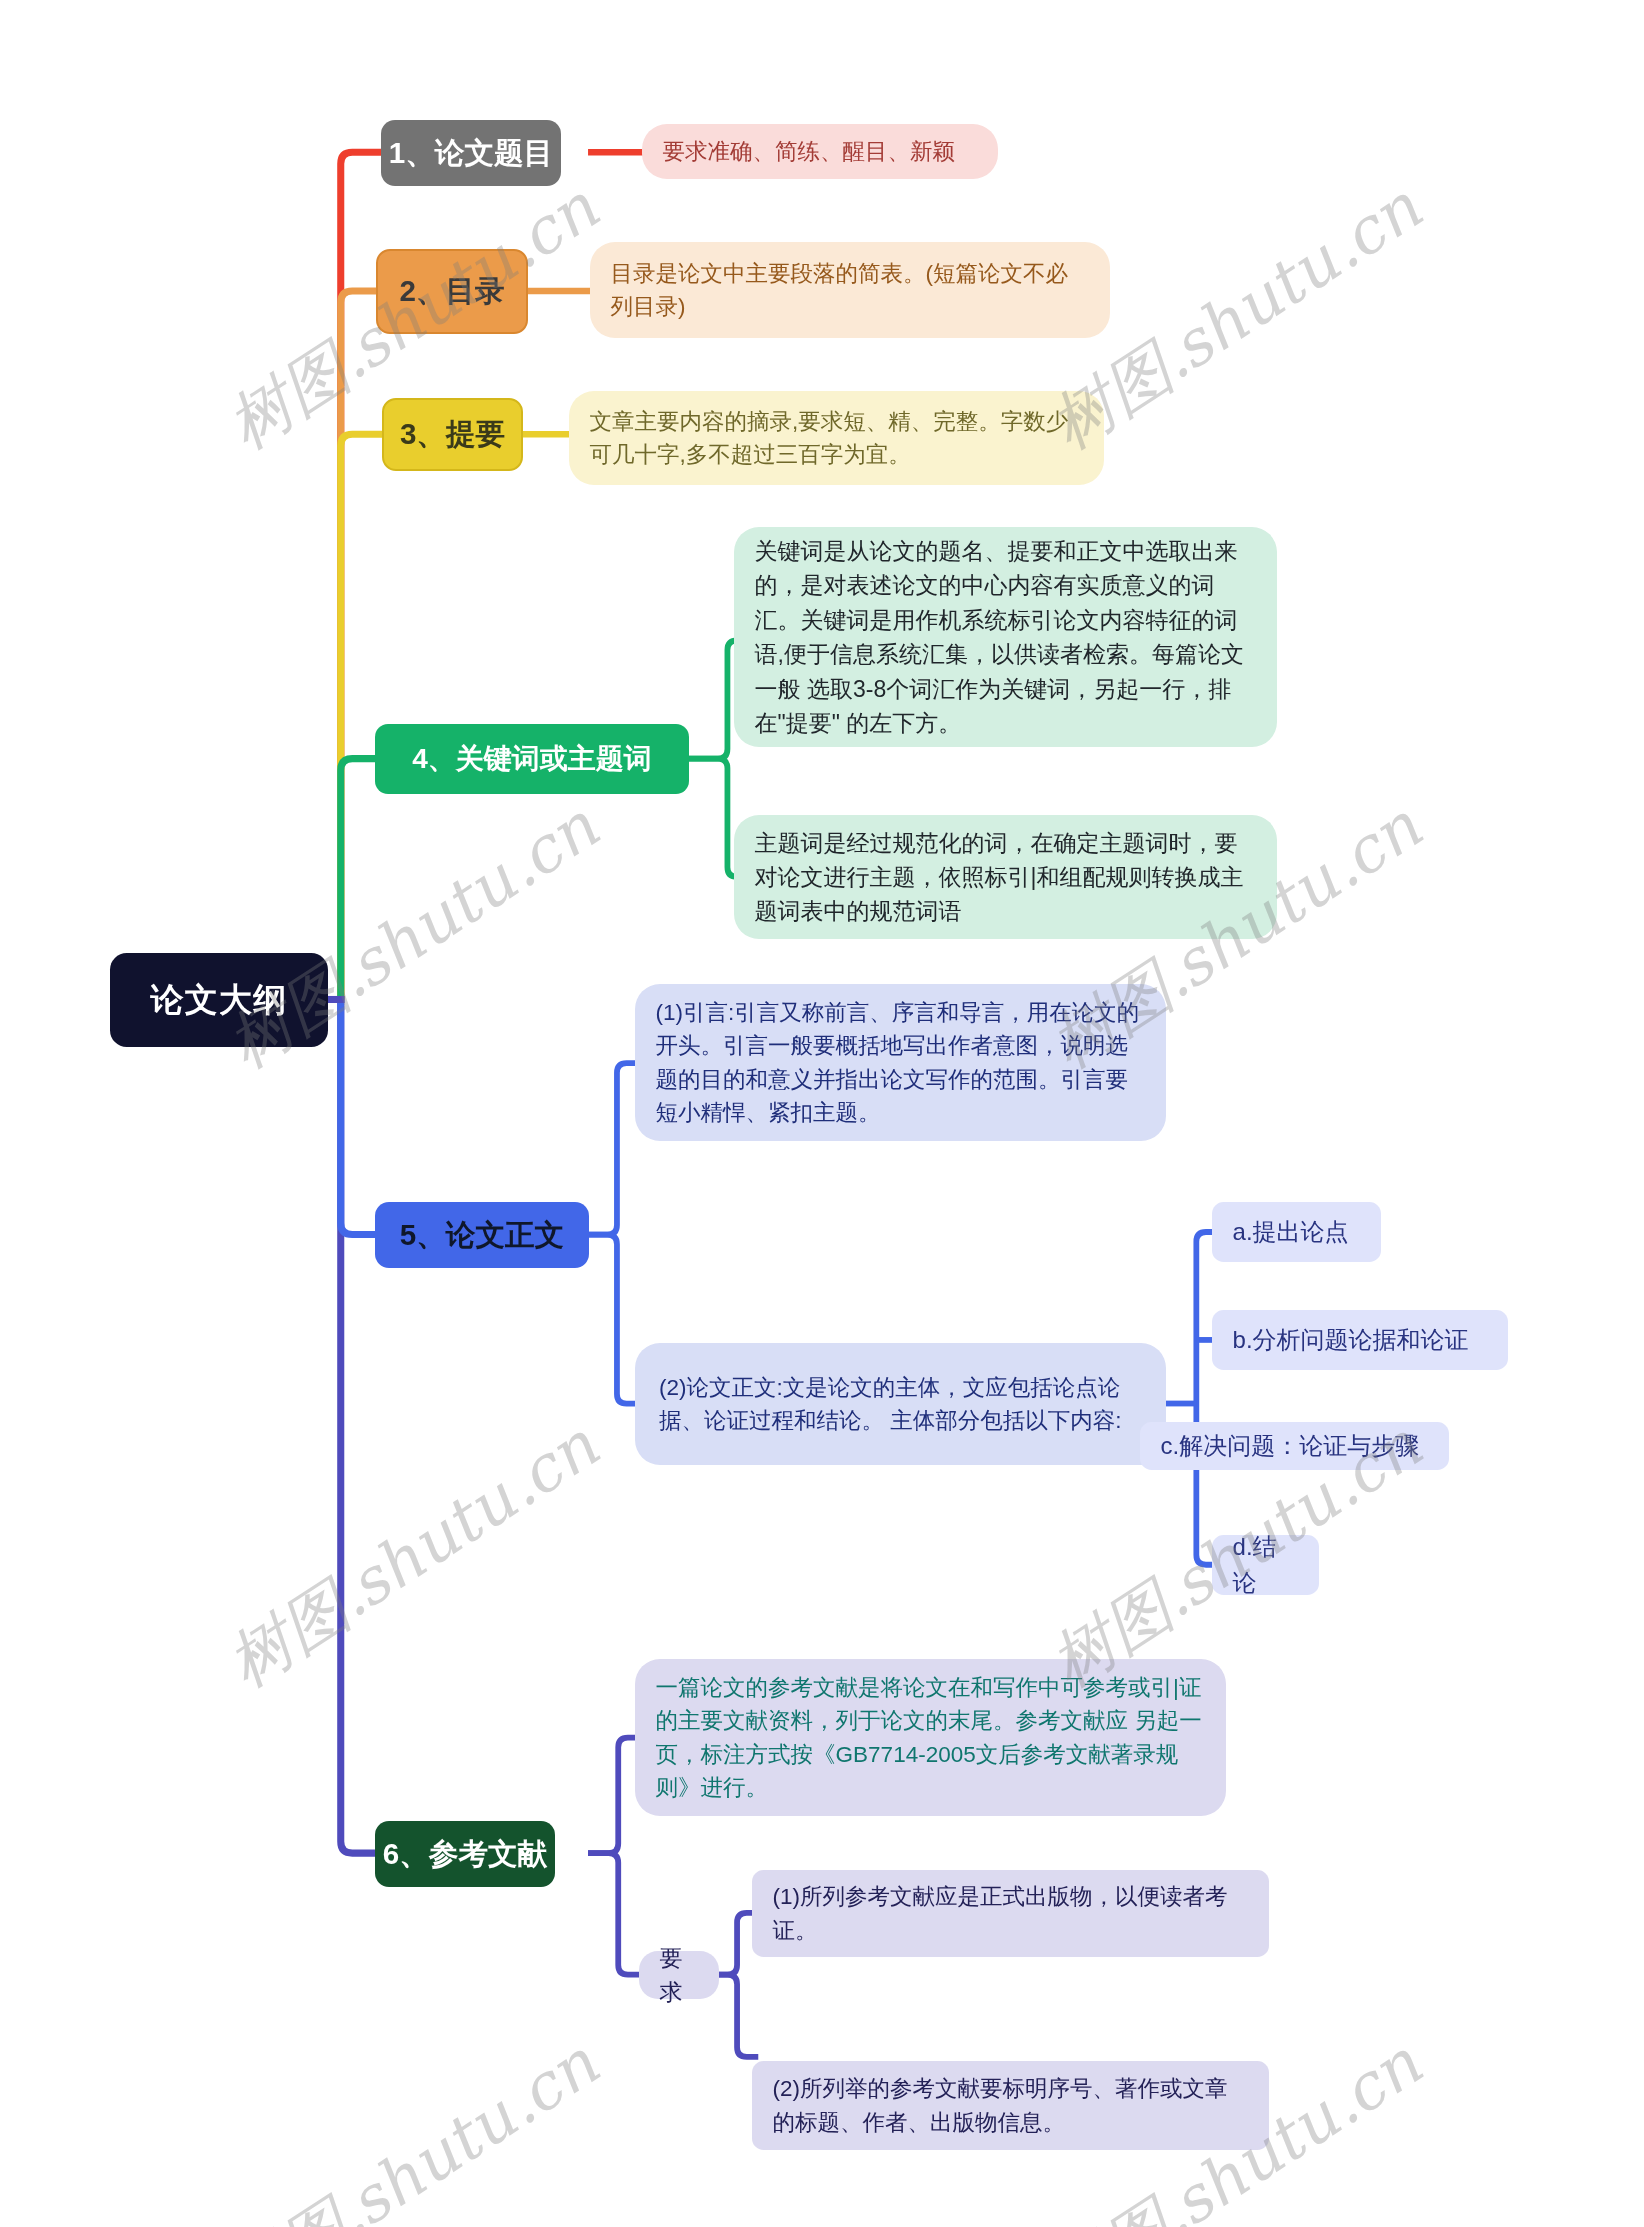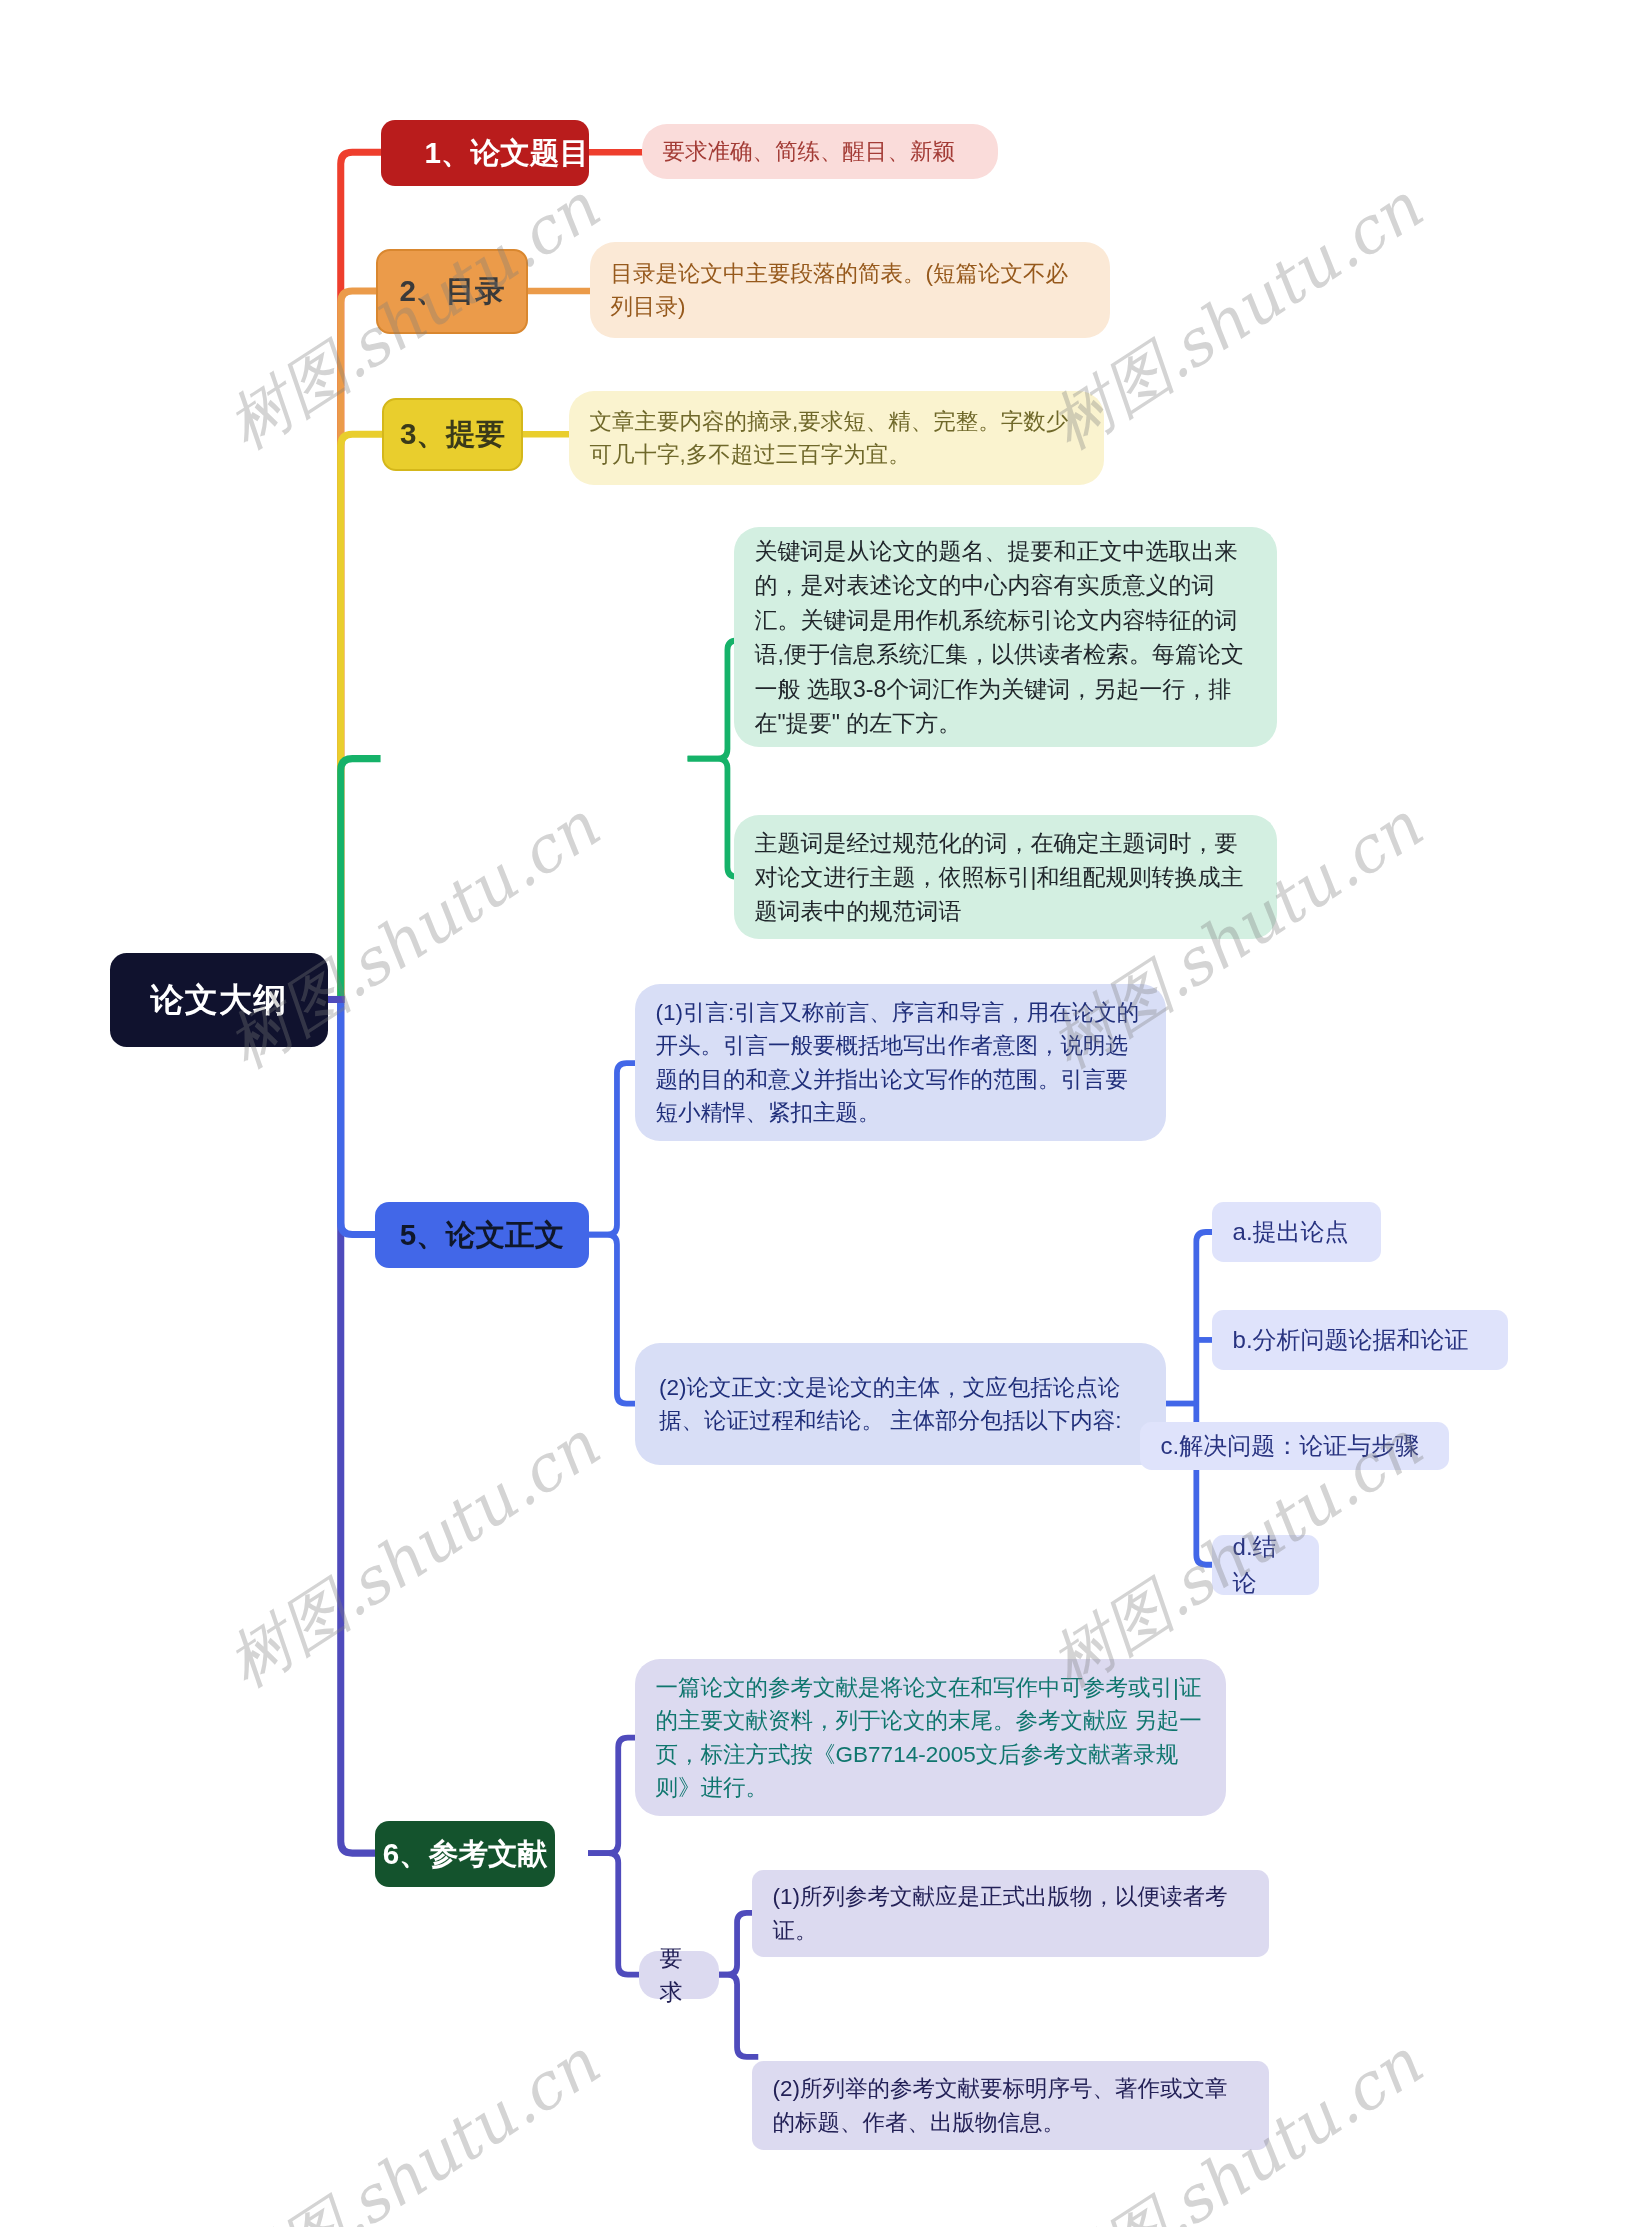--- a/index.html
+++ b/index.html
@@ -14,21 +14,21 @@
   .node, .note {
     position:absolute; z-index:2; display:flex; align-items:center;
   }
   .node { justify-content:center; font-weight:bold; }
 
   
   #root-node { left:110px; top:953px; width:218px; height:94px;
     background:#10122e; color:#fff; border-radius:16.7px; font-size:33px; letter-spacing:1.3px; }
 
   
-  #n1 { left:381px; top:120px;  width:208px; height:66px; background:#b91c1c; color:#fff; border-radius:14px; font-size:29.6px;justify-content:flex-end; }
+  #n1 { left:381px; top:120px;  width:180px; height:66px; background:#737373; color:#fff; border-radius:14px; font-size:29.6px; }
   #n2 { left:376px; top:249px;  width:152px; height:85px; background:#eb9b4a; color:#3a3a3a; border:2.6px solid #d9872f; border-radius:14px; font-size:29.6px; }
   #n3 { left:382px; top:398px;  width:141px; height:73px; background:#e9ce2d; color:#3a3a1a; border:2.6px solid #d4b71a; border-radius:14px; font-size:29.6px; }
   #n4 { left:375px; top:724px; width:314px; height:70px; background:#15b269; color:#fff; border-radius:13px; font-size:28px; }
   #n5 { left:375px; top:1202px; width:214px; height:66px; background:#4267e8; color:#0f172a; border-radius:14px; font-size:29.6px; }
   #n6 { left:375px; top:1821px; width:180px; height:66px; background:#14532d; color:#fff; border-radius:14px; font-size:29.6px; }
 
   
   .note { border-radius:25px; font-size:22.5px; line-height:1.48; padding:11.6px 20.6px; }
   #note-red    { left:642px; top:124px;  width:356px; height:55px;  background:#fadcda; color:#a33c36; }
   #note-orange { left:590px;  top:242px;  width:520px; height:96px; background:#fbe9d6; color:#96591c; }
@@ -99,20 +99,23 @@
 
   <div id="n1" class="node">
     <span>1、论文题目</span>
   </div>
   <div id="n2" class="node">
     <span>2、目录</span>
   </div>
   <div id="n3" class="node">
     <span>3、提要</span>
   </div>
+  <div id="n4" class="node">
+    <span>4、关键词或主题词</span>
+  </div>
   <div id="n5" class="node">
     <span>5、论文正文</span>
   </div>
   <div id="n6" class="node">
     <span>6、参考文献</span>
   </div>
 
   <div id="note-red" class="note">
     <span>要求准确、简练、醒目、新颖</span>
   </div>

